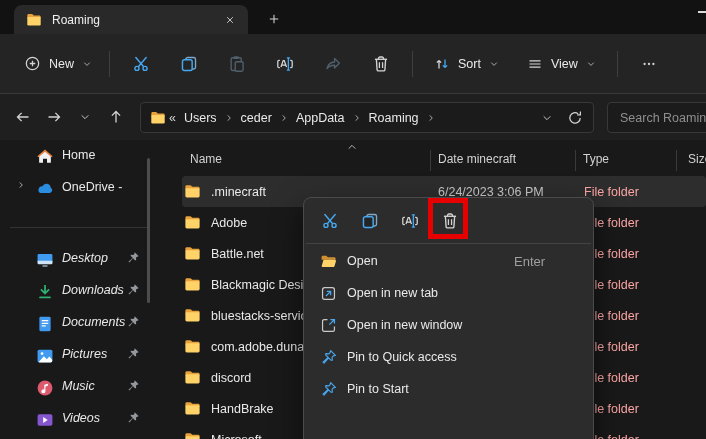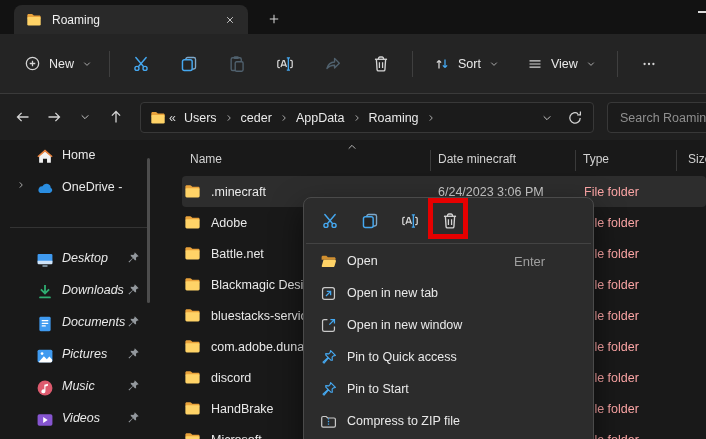--- a/index.html
+++ b/index.html
@@ -685,25 +685,16 @@
           <span class="mlabel">Pin to Quick access</span>
         </div>
         <div class="mitem">
           <span class="ic ic17">
             <svg viewBox="0 0 16 16">
               <path d="M10 1.5l4.5 4.5-1.9.5-1.2 1.2.2 2.9-1.4-.1L8 8.3l-4.2 4.9-1-.9L7.7 8 5.5 5.8l-.1-1.4 2.9.2L9.5 3.4z" fill="none" stroke="#45a8f0" stroke-width="1.1" stroke-linejoin="round"></path>
             </svg>
           </span>
           <span class="mlabel">Pin to Start</span>
         </div>
-        <div class="mitem">
-          <span class="ic ic17">
-            <svg viewBox="0 0 16 16">
-              <path d="M1.6 4.6c0-.7.6-1.3 1.3-1.3h2.9l1.4 1.4h6c.7 0 1.3.6 1.3 1.3v6a1.3 1.3 0 0 1-1.3 1.3H2.9a1.3 1.3 0 0 1-1.3-1.3z" stroke="#c9c9c9" stroke-width="1.15" fill="none"></path>
-              <path d="M8 5v1.2M8 7.4v1.2M8 9.8V11" stroke="#45a8f0" stroke-width="1.2"></path>
-            </svg>
-          </span>
-          <span class="mlabel">Compress to ZIP file</span>
-        </div>
       </div>
   </div>
 
 </div>
 
 </body></html>

